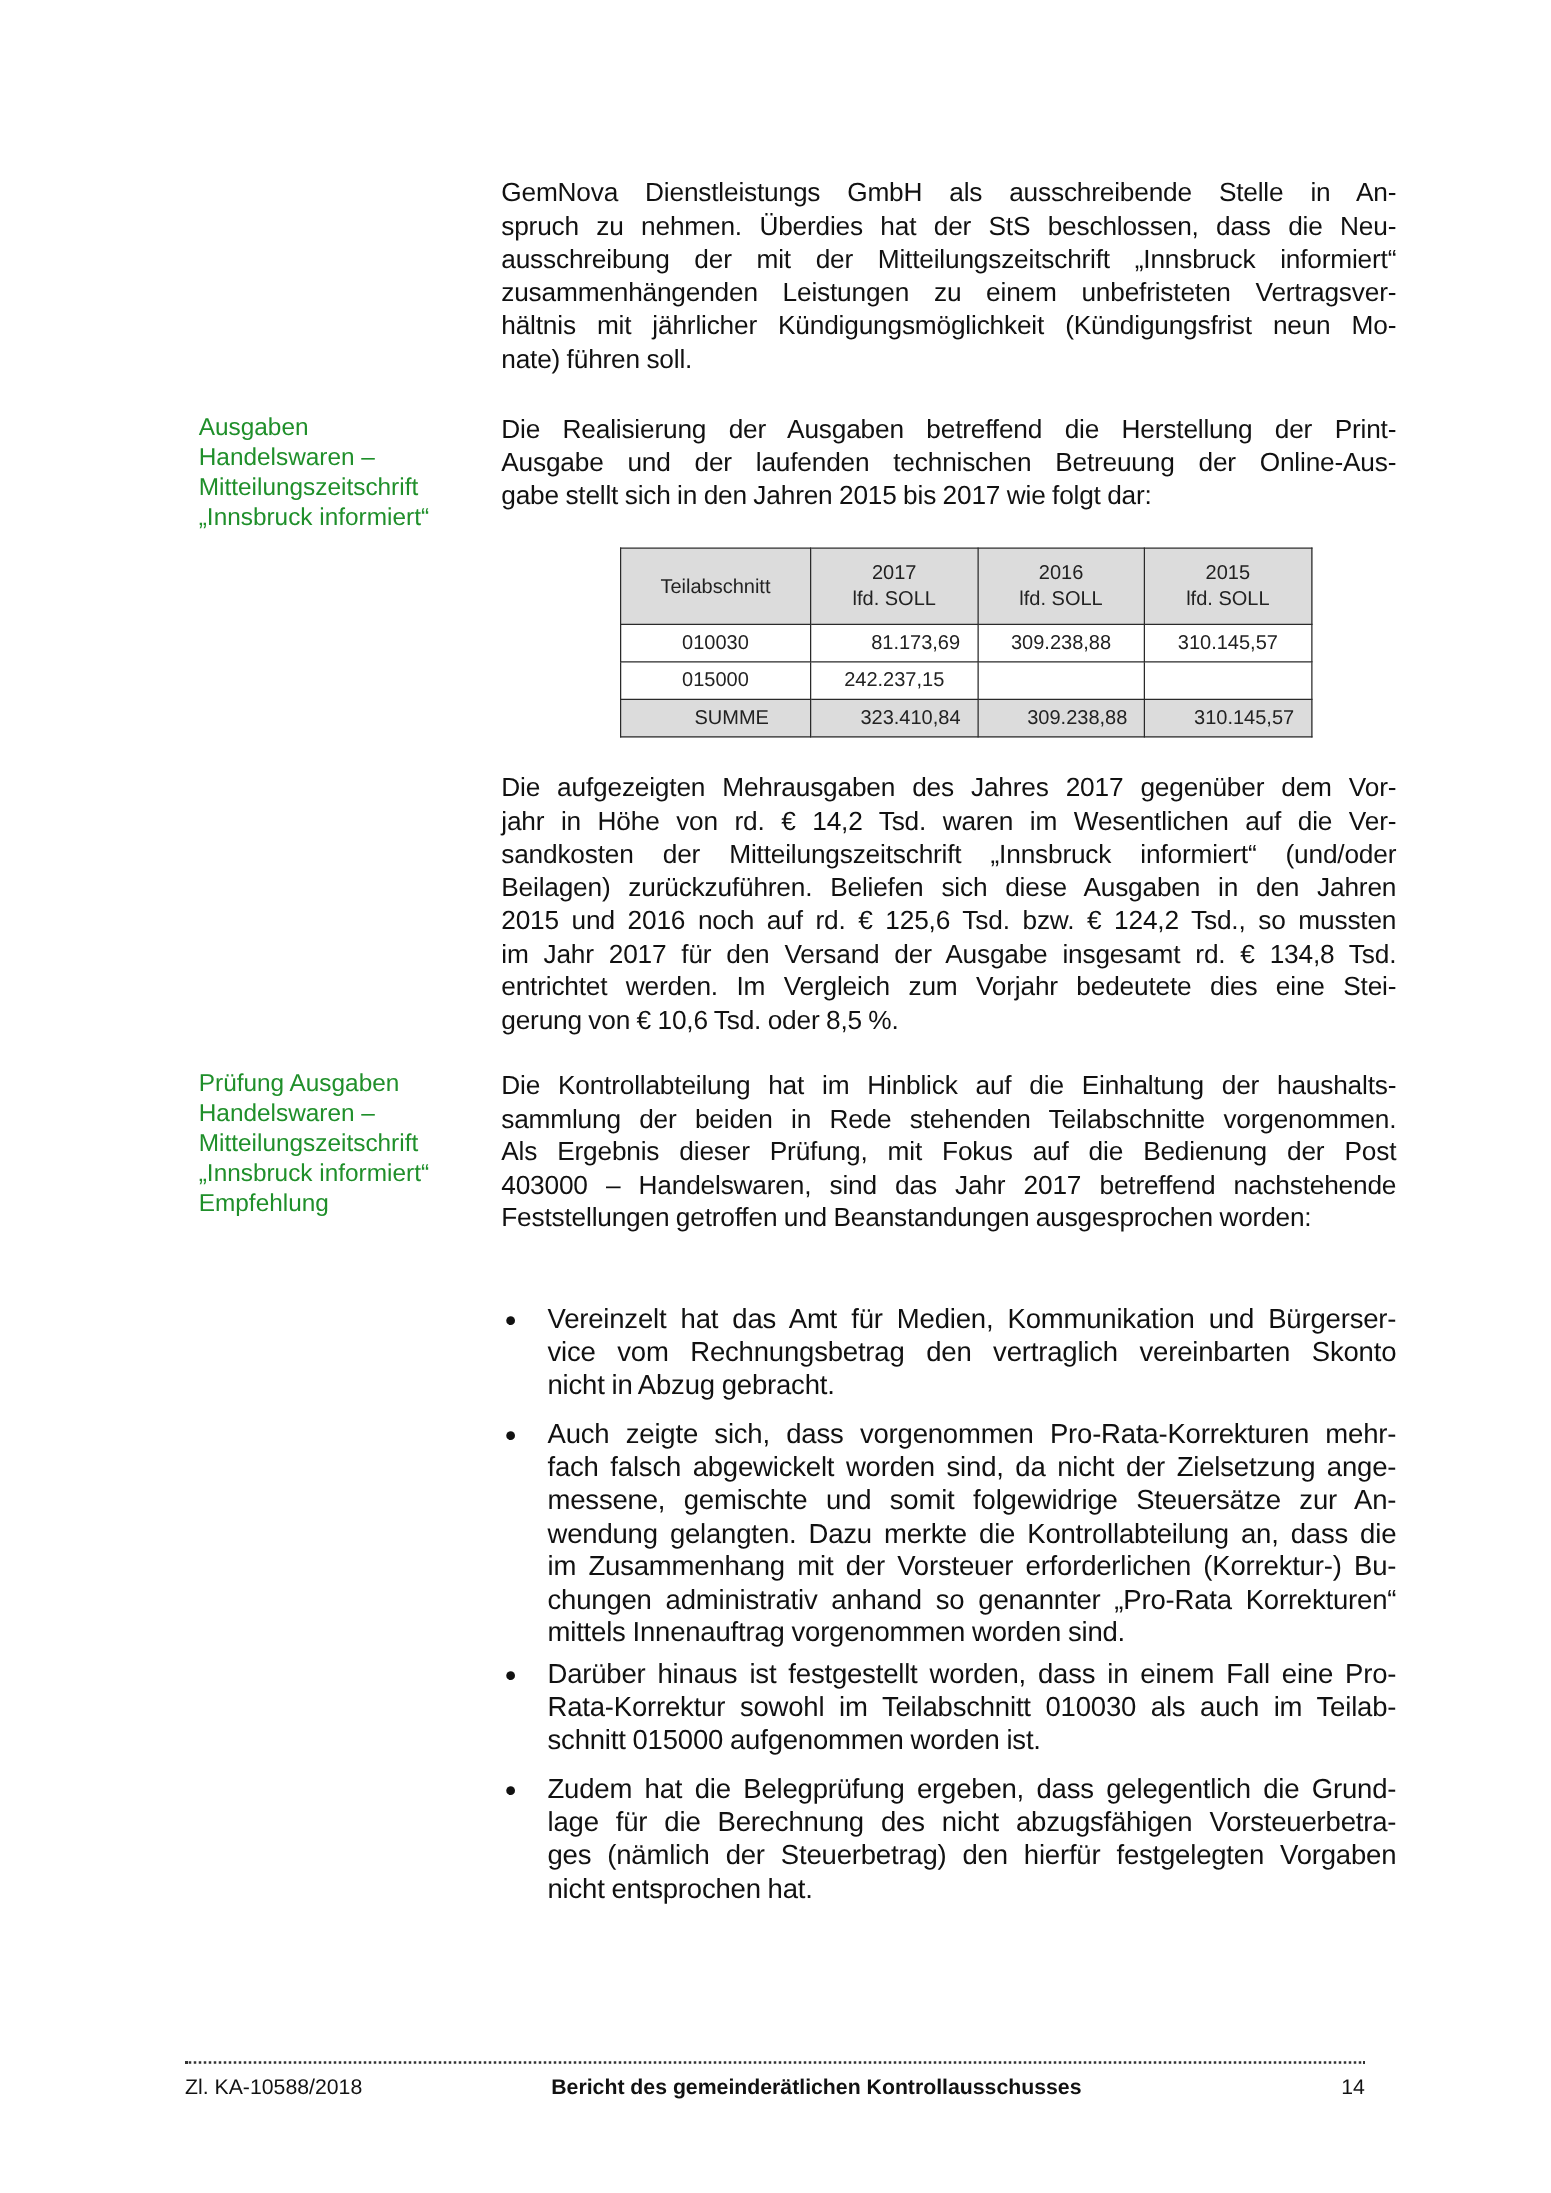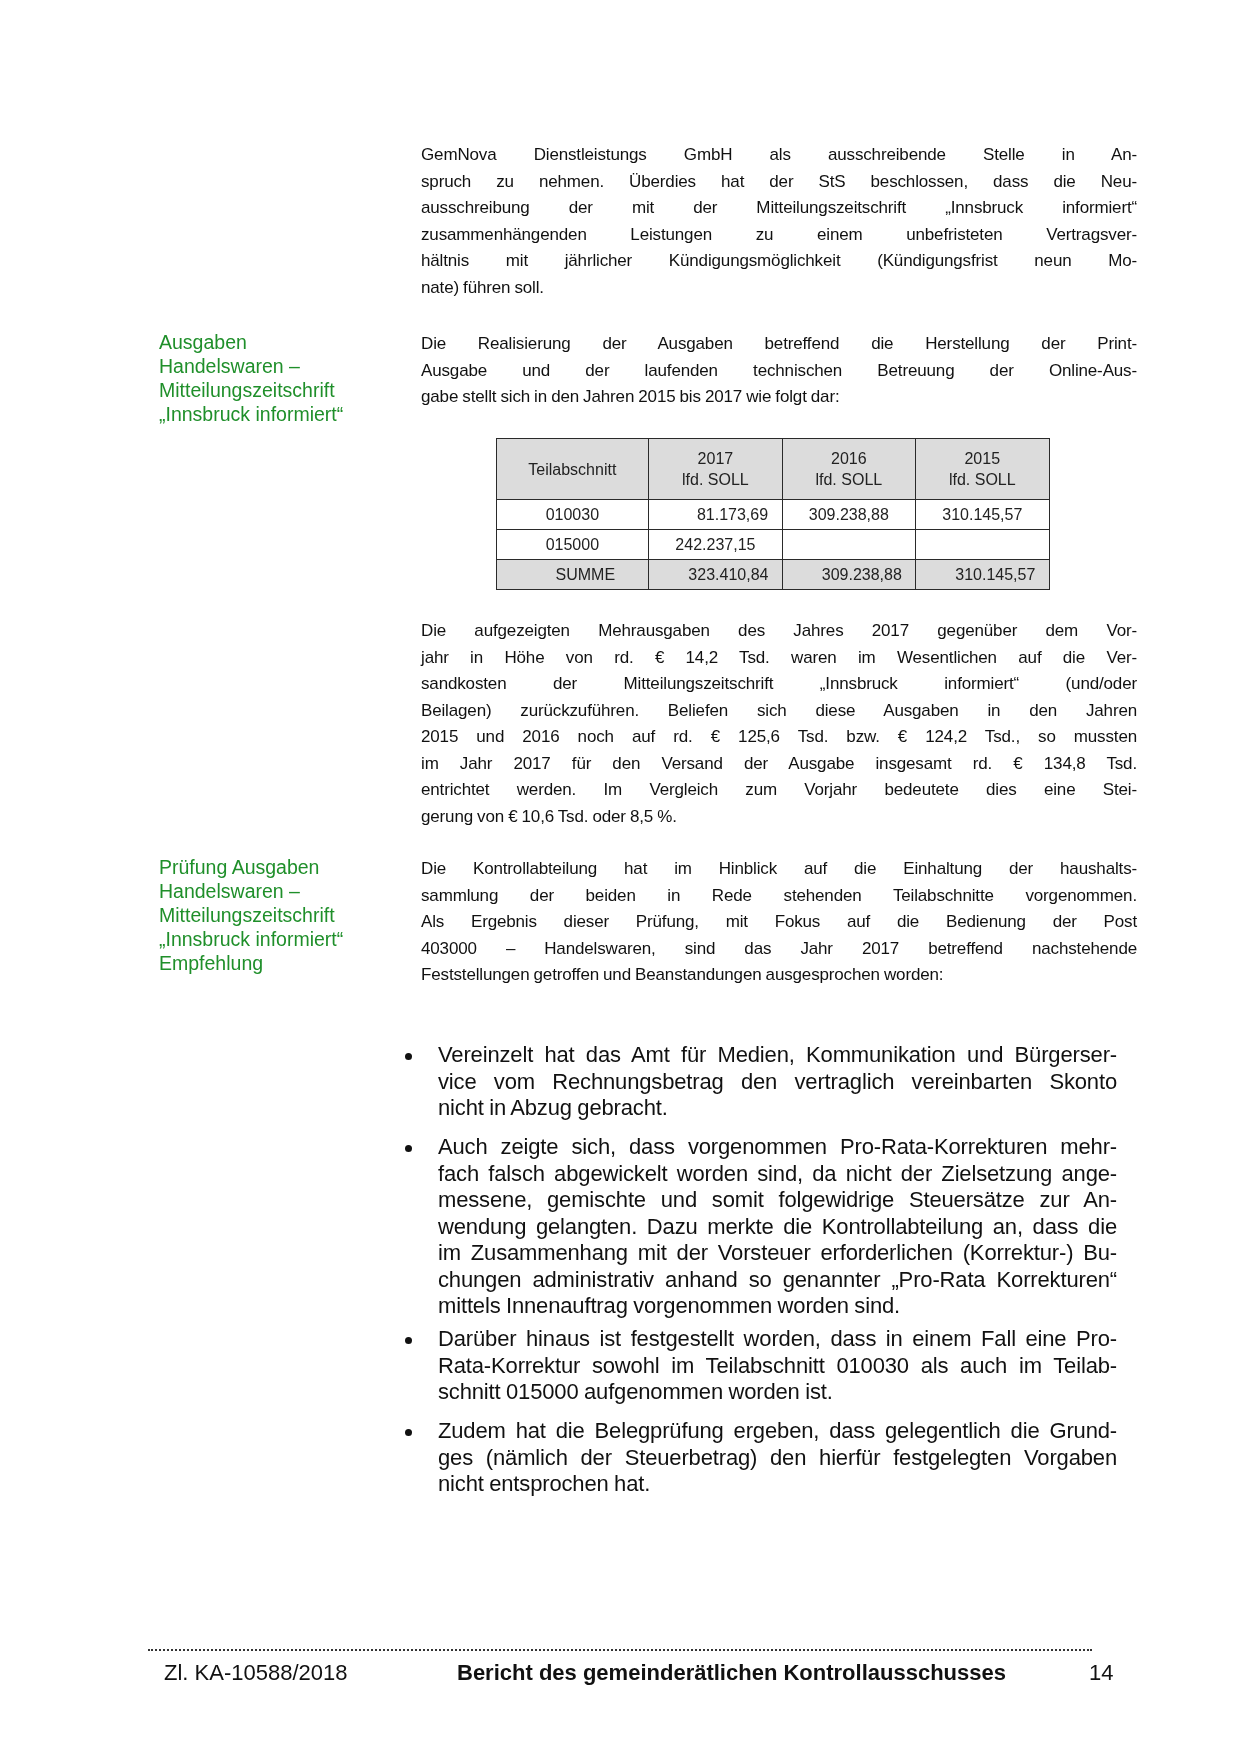--- a/index.html
+++ b/index.html
@@ -25,23 +25,23 @@
       position: absolute;
       left: 159px;
       width: 215px;
       color: #1f8f2a;
       font-size: 19.5px;
       line-height: 24px;
     }
     .margin-note span { display: block; white-space: nowrap; }
     .para {
       position: absolute;
-      left: 421px;
+      left: 401px;
       width: 716px;
-      font-size: 17px;
+      font-size: 21px;
       line-height: 26.5px;
       text-align: justify;
       letter-spacing: -0.15px;
       word-spacing: -0.5px;
     }
     .para span.line {
       display: block;
       text-align: justify;
       text-align-last: justify;
       white-space: nowrap;
@@ -122,24 +122,23 @@
       position: absolute;
       left: 148px;
       top: 1649px;
       width: 944px;
       height: 0;
       border-top: 2px dotted #333333;
     }
     .footer {
       position: absolute;
       top: 1660px;
-      font-size: 22px;
+      font-size: 17px;
       color: #111111;
       white-space: nowrap;
-      margin-left: 16px;
     }
     .footer.left { left: 148px; }
     .footer.center { left: 441px; font-weight: bold; }
     .footer.right { left: 1073px; }
   </style>
 </head>
 <body>
 
 <div class="page">
 
@@ -260,20 +259,21 @@
       <div class="btext">
         <span class="line">Darüber hinaus ist festgestellt worden, dass in einem Fall eine Pro-</span>
         <span class="line">Rata-Korrektur sowohl im Teilabschnitt 010030 als auch im Teilab-</span>
         <span class="line last">schnitt 015000 aufgenommen worden ist.</span>
       </div>
     </div>
     <div class="bullet" style="top:376px;">
       <span class="dot"></span>
       <div class="btext">
         <span class="line">Zudem hat die Belegprüfung ergeben, dass gelegentlich die Grund-</span>
+        <span class="line">lage für die Berechnung des nicht abzugsfähigen Vorsteuerbetra-</span>
         <span class="line">ges (nämlich der Steuerbetrag) den hierfür festgelegten Vorgaben</span>
         <span class="line last">nicht entsprochen hat.</span>
       </div>
     </div>
   </div>
 
   <div class="footer-rule"></div>
   <div class="footer left">Zl. KA-10588/2018</div>
   <div class="footer center">Bericht des gemeinderätlichen Kontrollausschusses</div>
   <div class="footer right">14</div>

